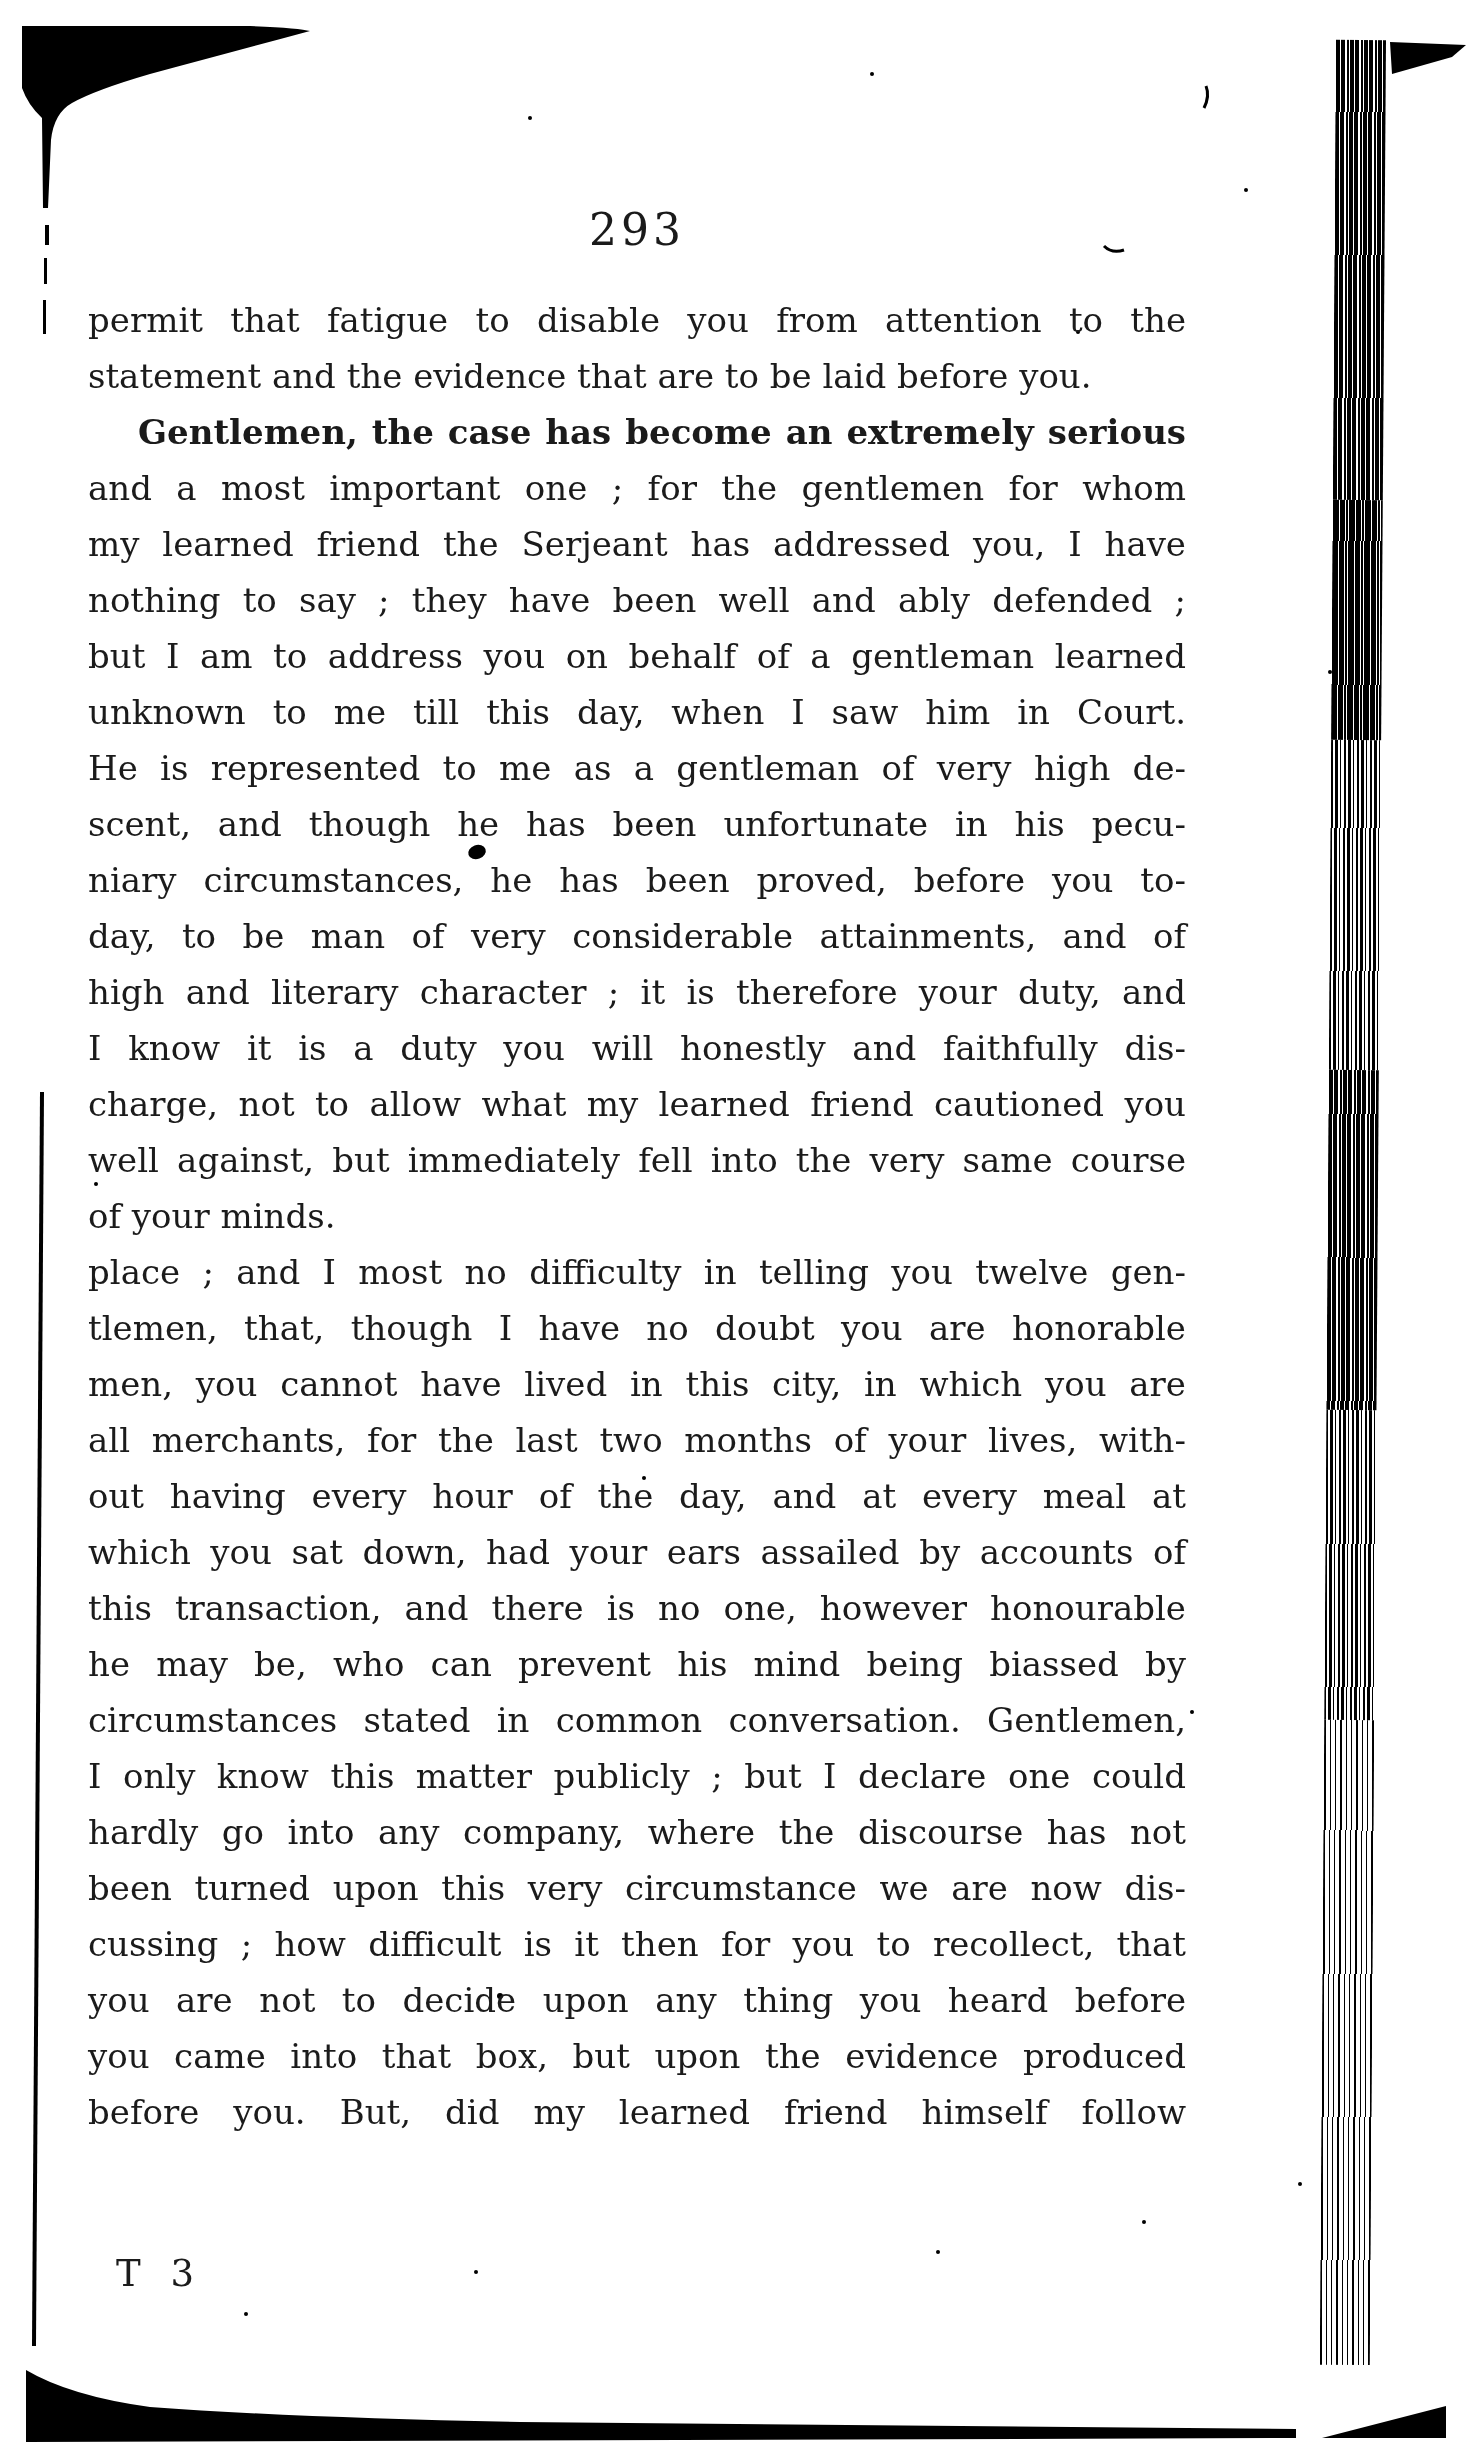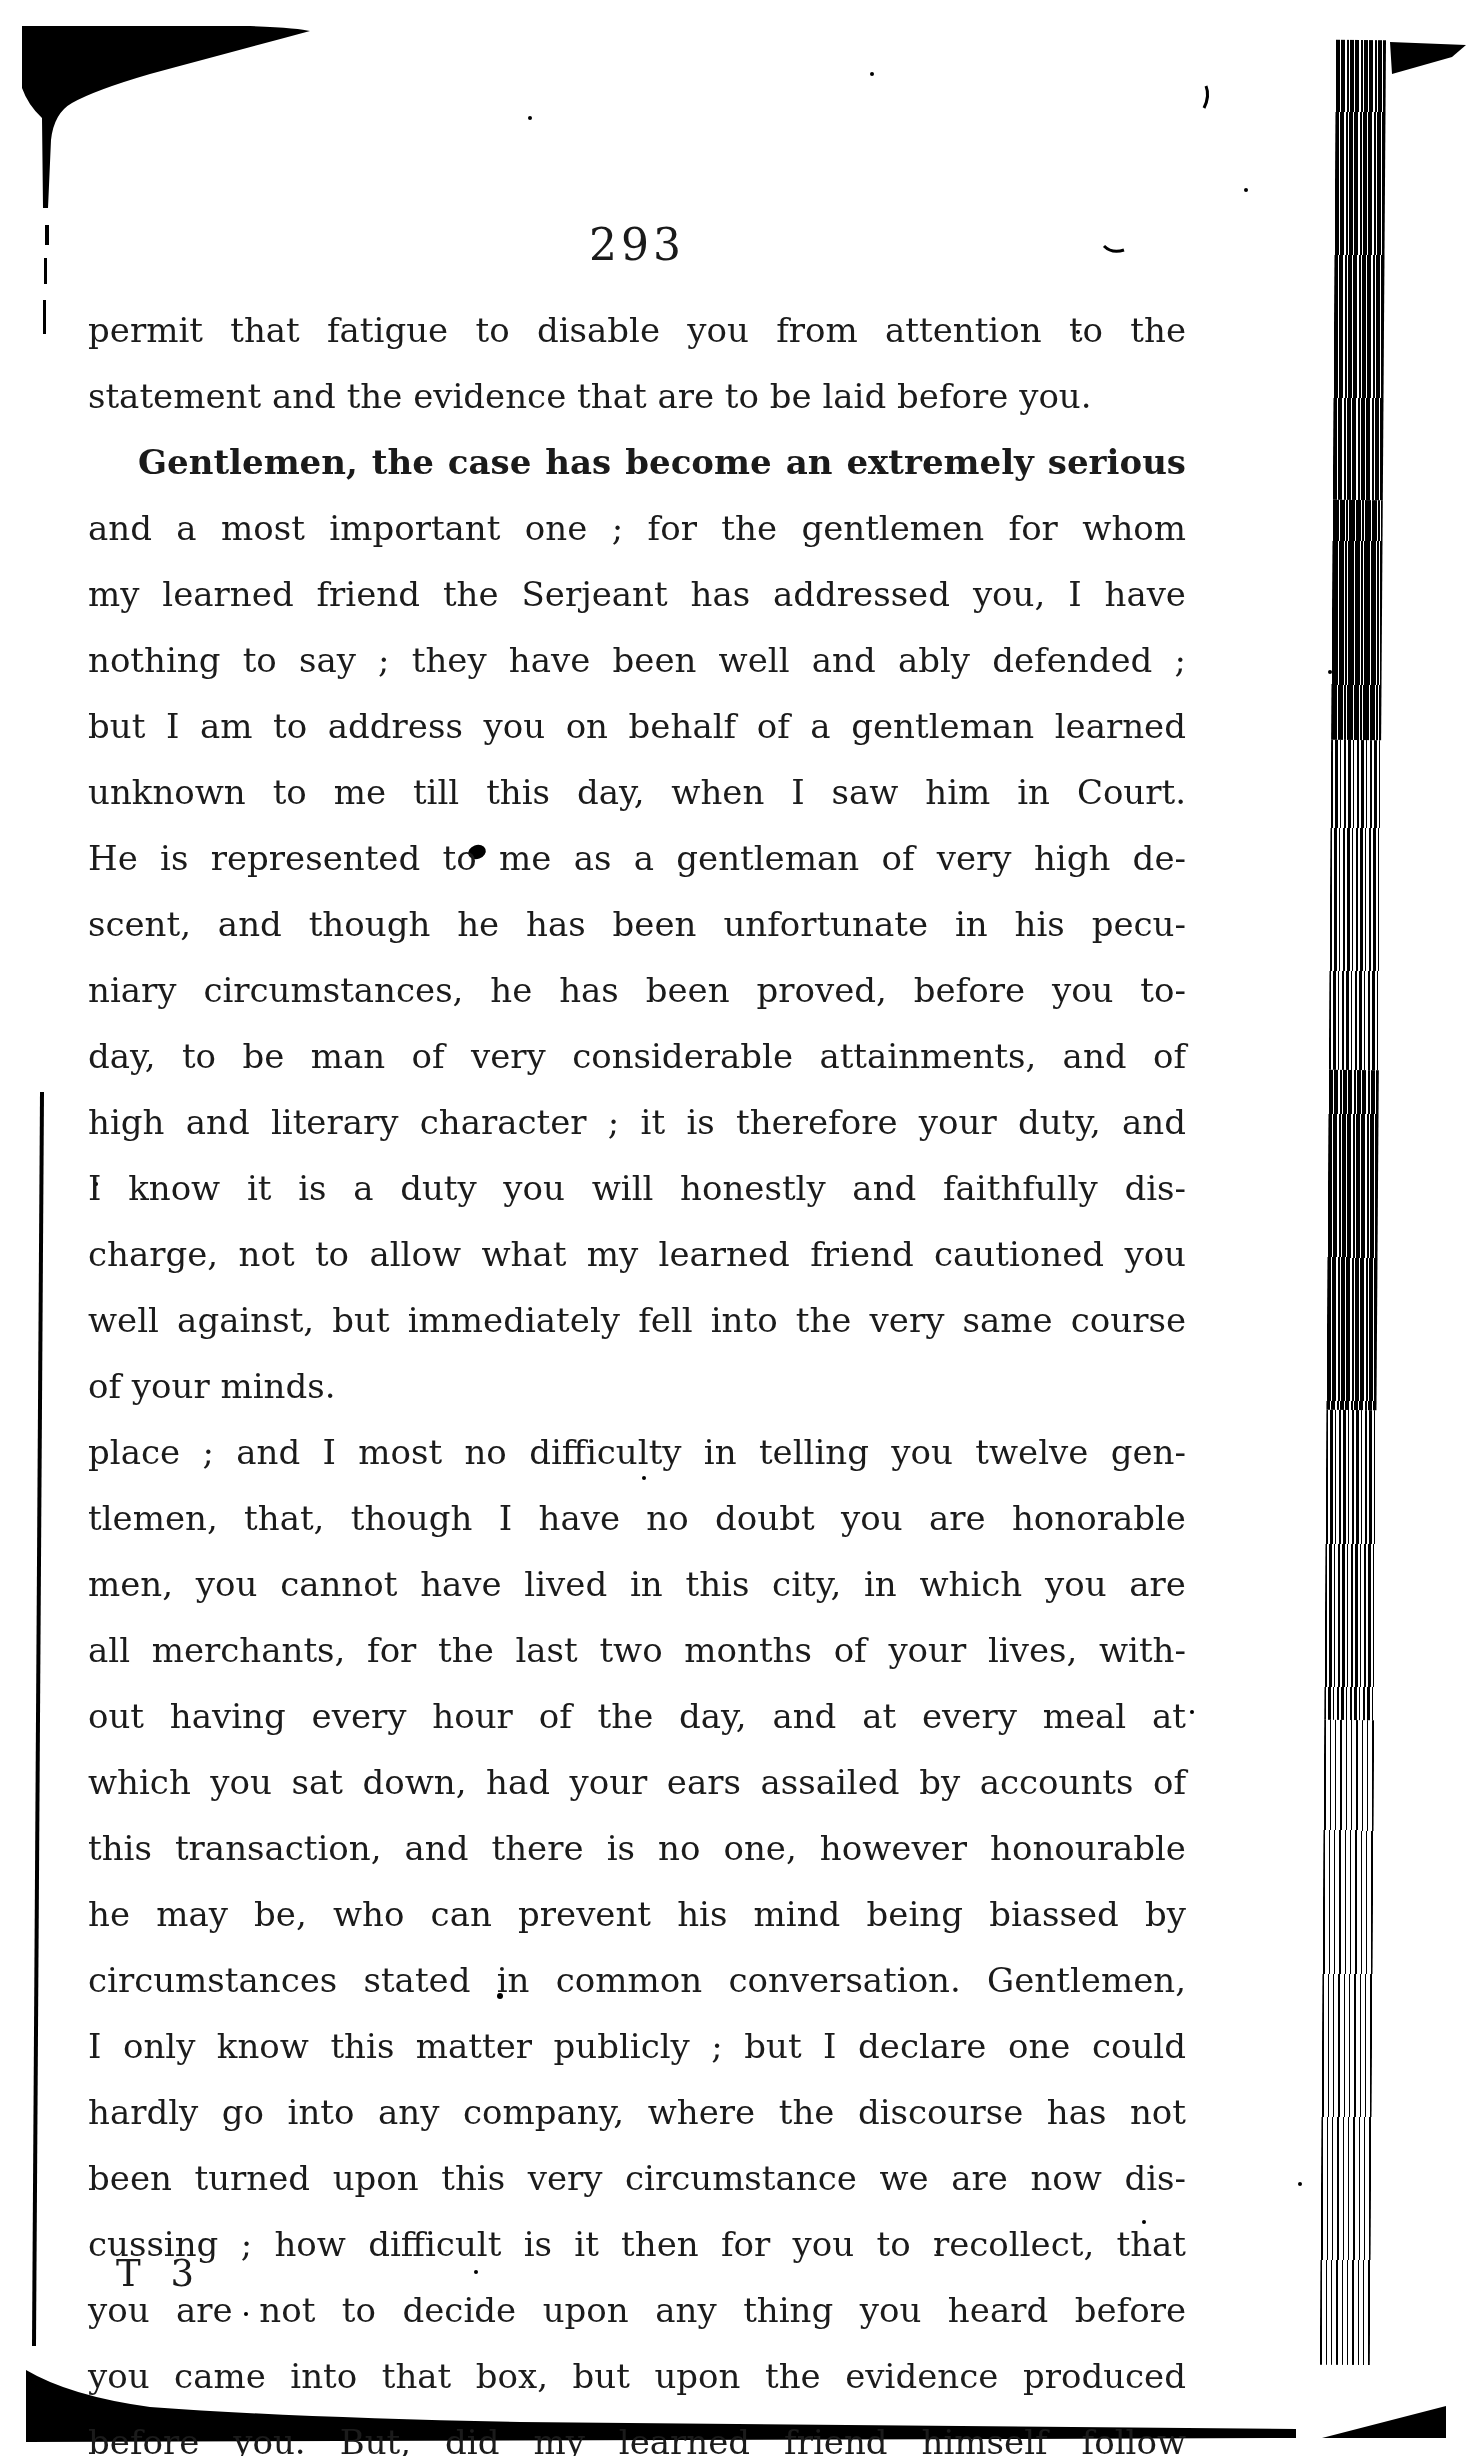--- a/index.html
+++ b/index.html
@@ -3,31 +3,31 @@
 <meta charset="utf-8">
 <style>
   html,body { margin:0; padding:0; background:#e8e8e8; }
   .page {
     position:relative; width:1484px; height:2456px;
     background:#ffffff; overflow:hidden;
     font-family:"DejaVu Serif", serif;
     color:#171717;
   }
   .page-number {
-    position:absolute; left:88px; top:219px; width:1098px;
+    position:absolute; left:88px; top:204px; width:1098px;
     text-align:center; font-size:44px; letter-spacing:4px;
     color:#1a1a1a;
   }
   .text-col {
     position:absolute; left:88px; top:292px; width:1098px;
   }
   .line {
     height:56px; line-height:56px; font-size:34px;
     text-align:justify; text-align-last:justify;
-    white-space:normal; color:#1b1b1b;margin-top:10px;
+    white-space:normal; color:#1b1b1b;
   }
   .line.short { text-align:right; text-align-last:left; }
   .line.indent { text-indent:50px;font-weight:bold; }
   .signature {
     position:absolute; left:88px; top:2252px; width:1098px;
     text-align:left; font-size:37px; letter-spacing:2px; word-spacing:14px;
     transform:translateX(28px); color:#1b1b1b;
   }
   .artifacts { position:absolute; left:0; top:0; pointer-events:none; }
   .spine-band {

